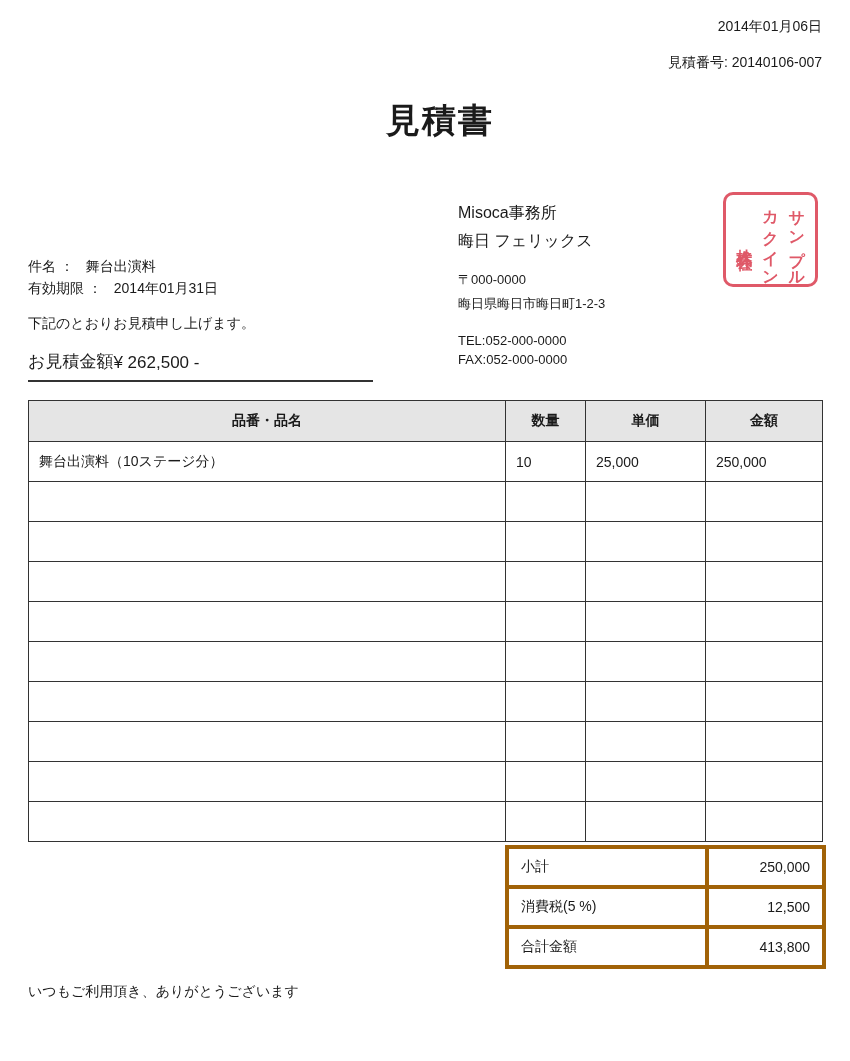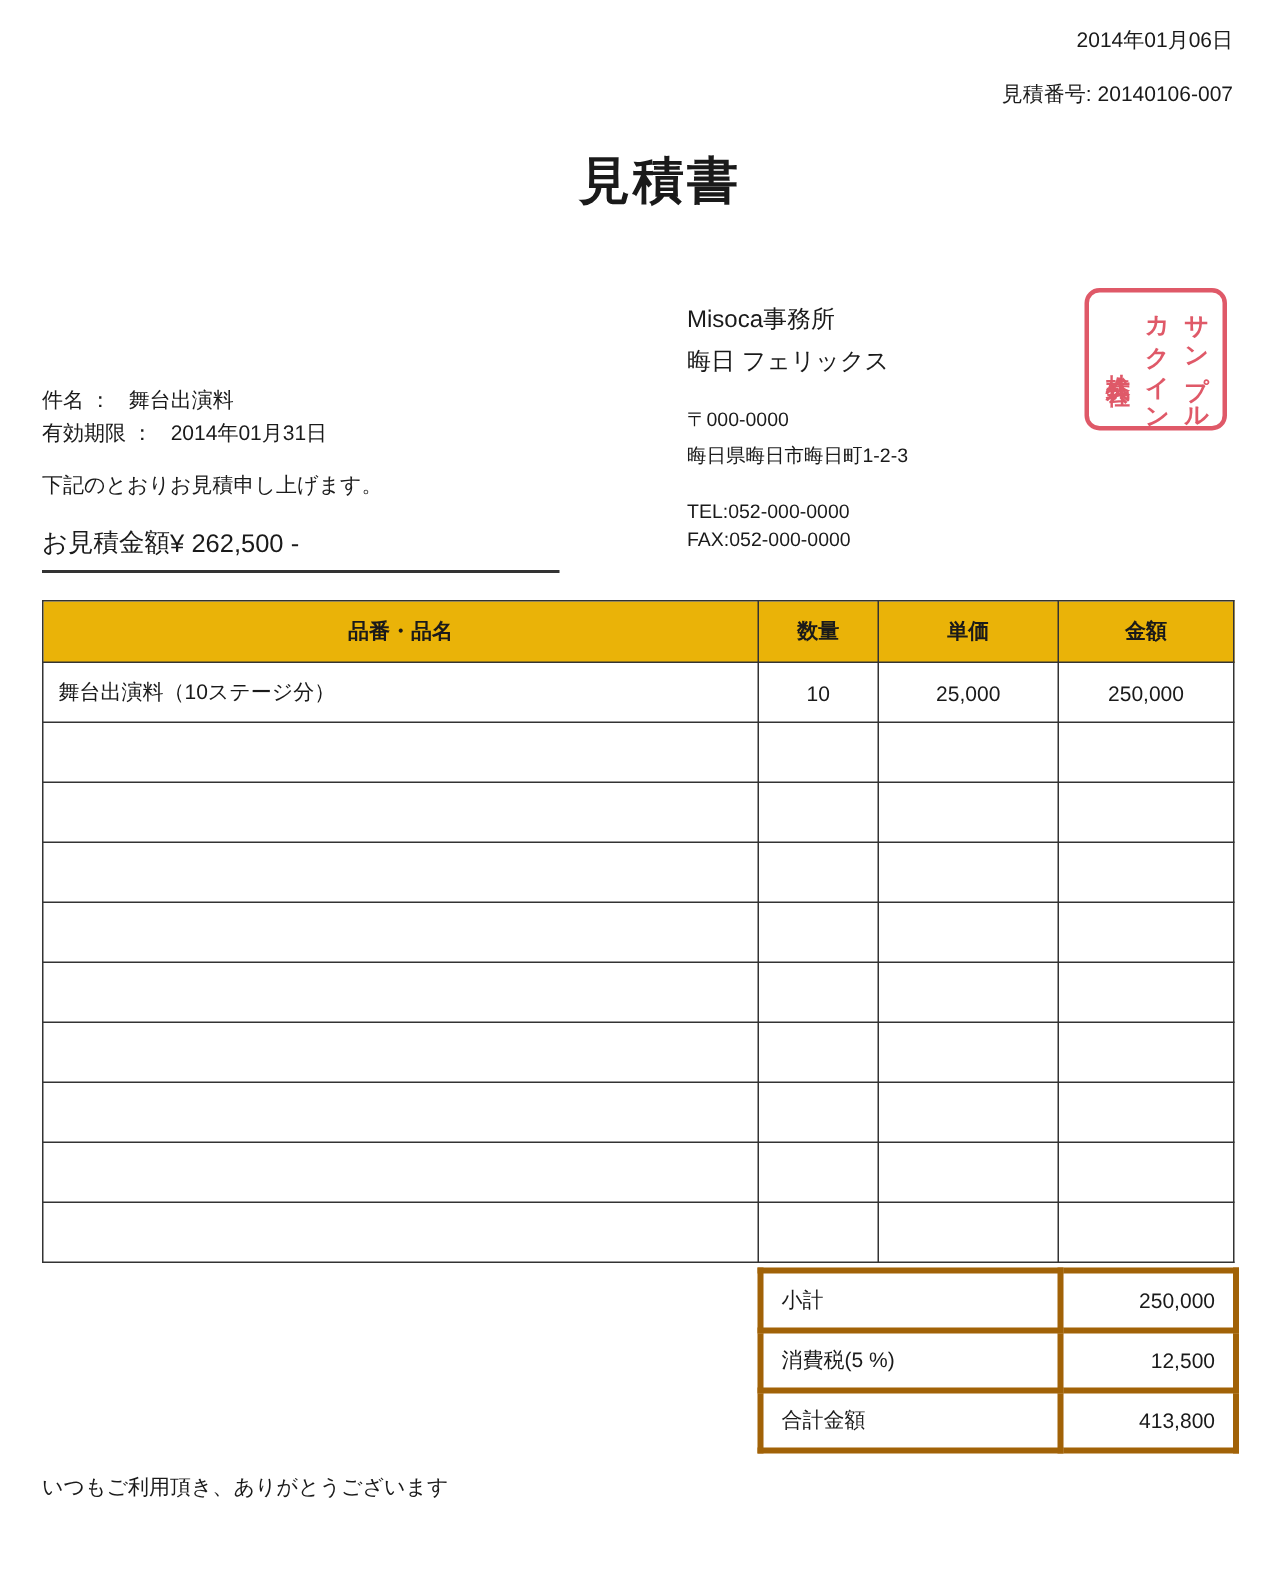--- a/index.html
+++ b/index.html
@@ -45,24 +45,24 @@
   .stamp { position:absolute; top:192px; left:723px; width:95px; height:95px;
     border:3px solid #dd4b5c; border-radius:10px; color:#dd4b5c;
     display:flex; flex-direction:row-reverse; justify-content:space-evenly;
     align-items:center; opacity:0.92; }
   .stamp-col { writing-mode:vertical-rl; text-orientation:upright;
     font-size:16px; font-weight:bold; letter-spacing:2px; line-height:1; }
 
   
   .items-table { position:absolute; top:400px; left:28px; width:794px;
     border-collapse:collapse; table-layout:fixed; font-size:14px; }
-  .items-table th { background:#eab308; border:1px solid #333; height:41px;
+  .items-table th { background:#e5e5e5; border:1px solid #333; height:41px;
     font-weight:bold; text-align:center; }
   .items-table td { border:1px solid #333; height:40px; padding:0 10px; }
-  .items-table td.num { text-align:center; }
+  .items-table td.num { text-align:left; }
   .col-name  { width:477px; }
   .col-qty   { width:80px; }
   .col-price { width:120px; }
   .col-amt   { width:117px; }
 
   
   .totals-table { position:absolute; top:845px; left:505px; width:317px;
     border-collapse:collapse; table-layout:fixed; font-size:14px; }
   .totals-table td { border:4px solid #a16207; height:40px; }
   .totals-table td.t-label { width:200px; padding-left:12px; text-align:left; }

